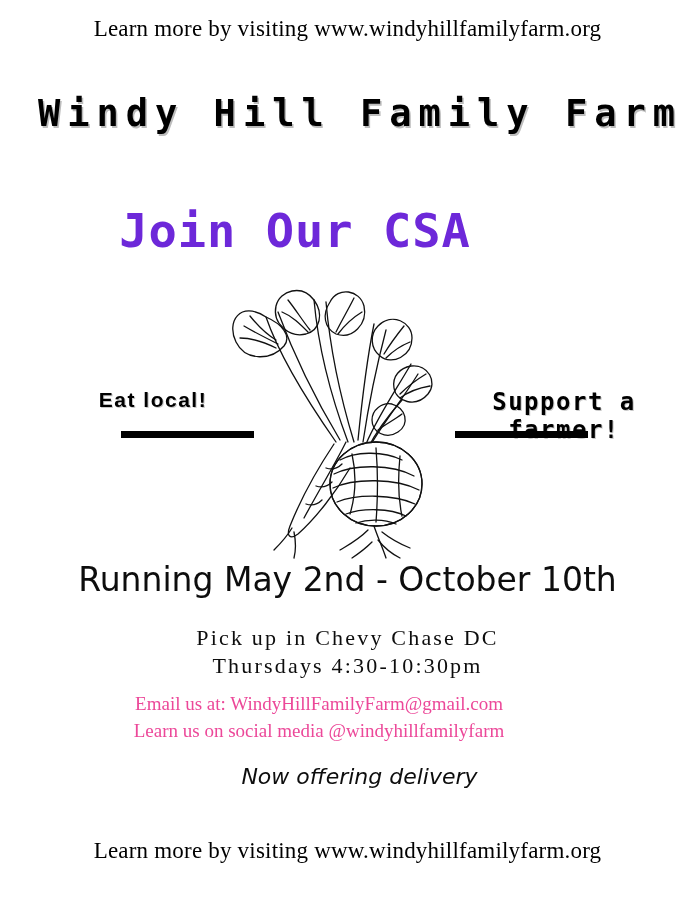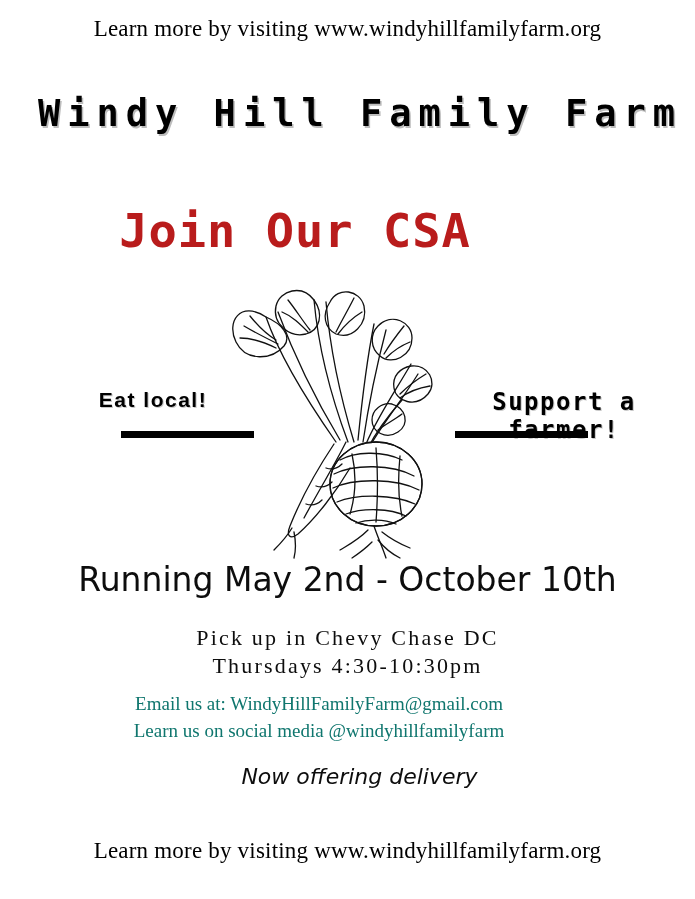--- a/index.html
+++ b/index.html
@@ -49,21 +49,21 @@
   .headline {
     position: absolute;
     top: 203px;
     left: 0;
     width: 590px;
     text-align: center;
     font-family: "DejaVu Sans Mono", monospace;
     font-weight: bold;
     font-size: 47px;
     letter-spacing: 1px;
-    color: #b91c1c;
+    color: #6d28d9;
   }
   .slogan-left {
     position: absolute;
     top: 388px;
     left: 48px;
     width: 210px;
     text-align: center;
     font-family: Liberation Sans, sans-serif;
     font-weight: bold;
     font-size: 21px;
@@ -132,21 +132,21 @@
   }
   .contact {
     position: absolute;
     top: 690px;
     left: 0;
     width: 638px;
     text-align: center;
     font-family: "Liberation Serif", serif;
     font-size: 19px;
     line-height: 27px;
-    color: #0f766e;
+    color: #ec4899;
   }
   .delivery {
     position: absolute;
     top: 764px;
     left: 12px;
     width: 695px;
     text-align: center;
     font-family: "DejaVu Sans", sans-serif;
     font-style: italic;
     font-size: 22px;

